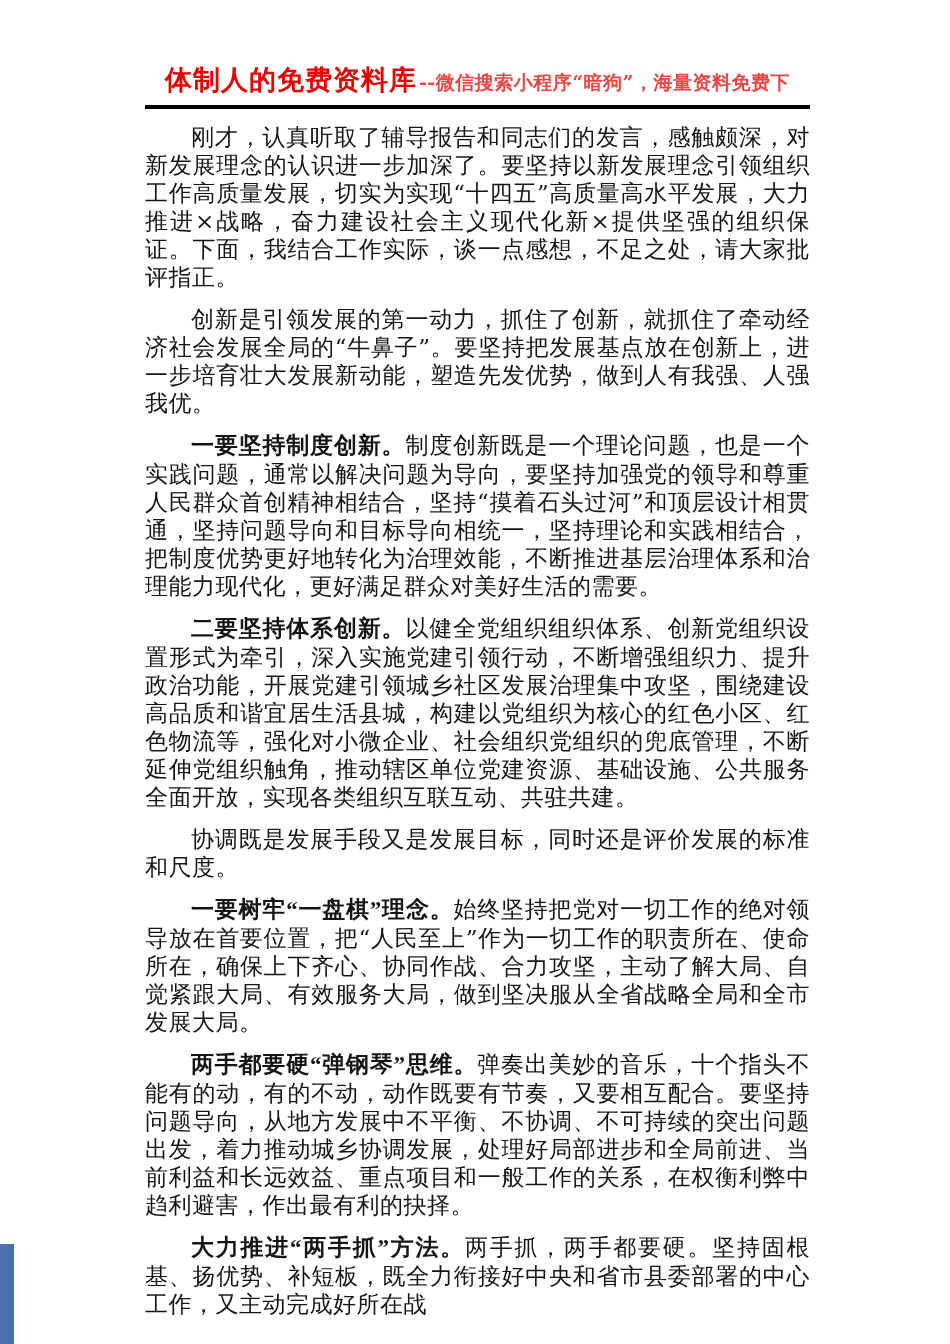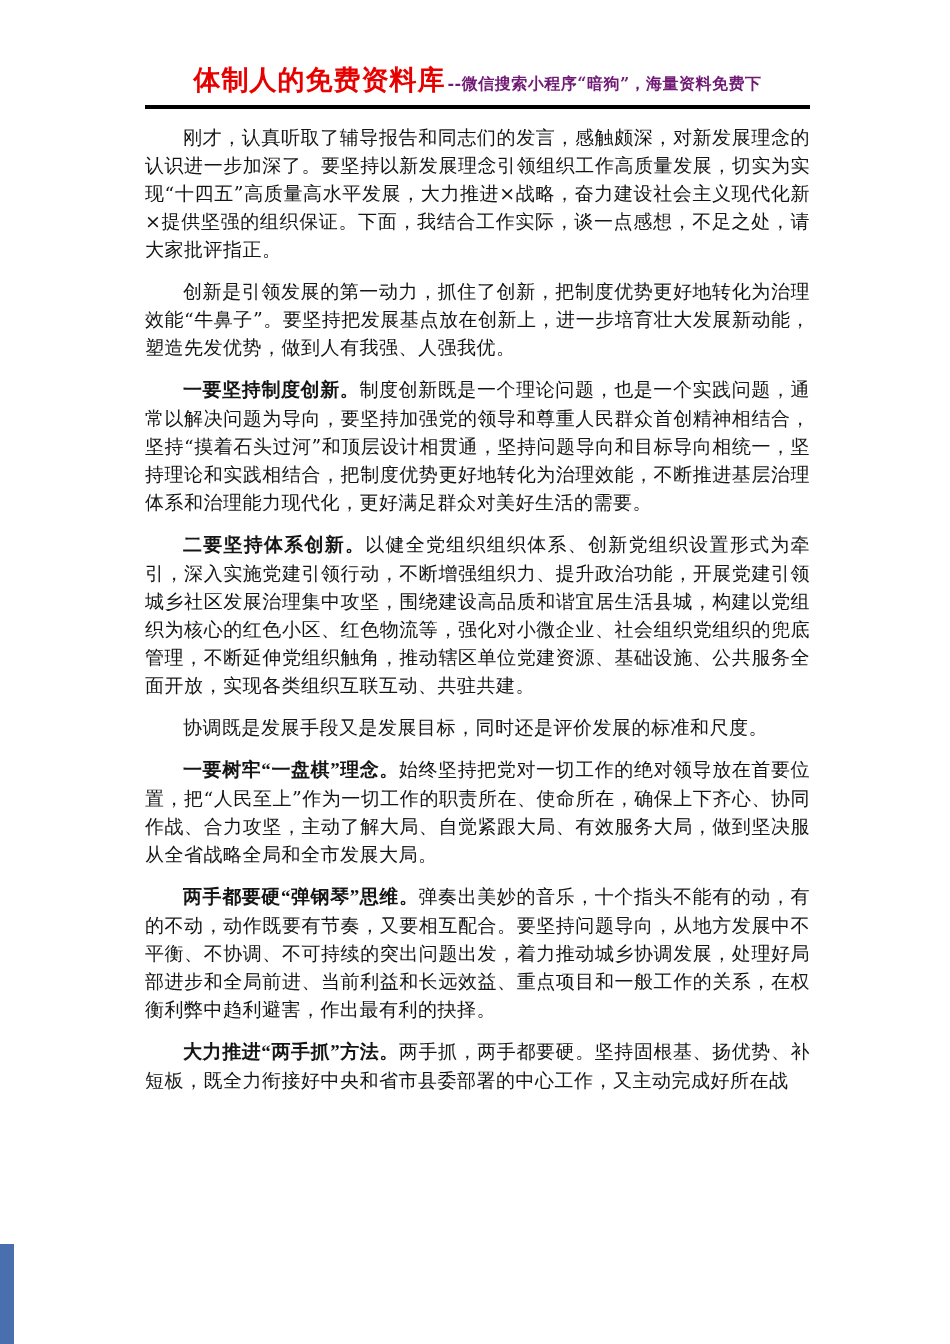--- a/index.html
+++ b/index.html
@@ -24,28 +24,28 @@
     border-bottom: 4px solid #000;
     padding-bottom: 7px;
     white-space: nowrap;
   }
   .brand {
     font-size: 27px;
     font-weight: bold;
     letter-spacing: 1px;
   }
   .tagline {
-    font-size: 16px;
+    font-size: 19px;
     font-weight: bold;
-    color: #701a75;
+    color: #ef4444;
     letter-spacing: 0.5px;
   }
   .doc-body {
     margin-top: 4px;
-    font-size: 19px;
+    font-size: 23px;
     line-height: 28px;
     text-align: justify;
     letter-spacing: 0.5px;
   }
   .doc-body p { text-indent: 2em; margin-top: 14px; }
   .doc-body p.heading {
     font-weight: bold;
     margin-top: 20px;
     margin-bottom: 4px;
   }
@@ -61,21 +61,21 @@
 </head>
 <body>
 
 <div class="page">
   <header class="doc-header" style="border-bottom-color: rgb(0, 0, 0);">
     <span class="brand" style="color: rgb(230, 0, 0);">体制人的免费资料库</span>
     <span class="tagline">--微信搜索小程序“暗狗”，海量资料免费下</span>
   </header>
   <main class="doc-body">
       <p>刚才，认真听取了辅导报告和同志们的发言，感触颇深，对新发展理念的认识进一步加深了。要坚持以新发展理念引领组织工作高质量发展，切实为实现“十四五”高质量高水平发展，大力推进×战略，奋力建设社会主义现代化新×提供坚强的组织保证。下面，我结合工作实际，谈一点感想，不足之处，请大家批评指正。</p>
-      <p>创新是引领发展的第一动力，抓住了创新，把制度优势更好地转化为治理效能“牛鼻子”。要坚持把发展基点放在创新上，进一步培育壮大发展新动能，塑造先发优势，做到人有我强、人强我优。</p>
+      <p>创新是引领发展的第一动力，抓住了创新，就抓住了牵动经济社会发展全局的“牛鼻子”。要坚持把发展基点放在创新上，进一步培育壮大发展新动能，塑造先发优势，做到人有我强、人强我优。</p>
       <p><b>一要坚持制度创新。</b>制度创新既是一个理论问题，也是一个实践问题，通常以解决问题为导向，要坚持加强党的领导和尊重人民群众首创精神相结合，坚持“摸着石头过河”和顶层设计相贯通，坚持问题导向和目标导向相统一，坚持理论和实践相结合，把制度优势更好地转化为治理效能，不断推进基层治理体系和治理能力现代化，更好满足群众对美好生活的需要。</p>
       <p><b>二要坚持体系创新。</b>以健全党组织组织体系、创新党组织设置形式为牵引，深入实施党建引领行动，不断增强组织力、提升政治功能，开展党建引领城乡社区发展治理集中攻坚，围绕建设高品质和谐宜居生活县城，构建以党组织为核心的红色小区、红色物流等，强化对小微企业、社会组织党组织的兜底管理，不断延伸党组织触角，推动辖区单位党建资源、基础设施、公共服务全面开放，实现各类组织互联互动、共驻共建。</p>
       <p>协调既是发展手段又是发展目标，同时还是评价发展的标准和尺度。</p>
       <p><b>一要树牢“一盘棋”理念。</b>始终坚持把党对一切工作的绝对领导放在首要位置，把“人民至上”作为一切工作的职责所在、使命所在，确保上下齐心、协同作战、合力攻坚，主动了解大局、自觉紧跟大局、有效服务大局，做到坚决服从全省战略全局和全市发展大局。</p>
       <p><b>两手都要硬“弹钢琴”思维。</b>弹奏出美妙的音乐，十个指头不能有的动，有的不动，动作既要有节奏，又要相互配合。要坚持问题导向，从地方发展中不平衡、不协调、不可持续的突出问题出发，着力推动城乡协调发展，处理好局部进步和全局前进、当前利益和长远效益、重点项目和一般工作的关系，在权衡利弊中趋利避害，作出最有利的抉择。</p>
       <p><b>大力推进“两手抓”方法。</b>两手抓，两手都要硬。坚持固根基、扬优势、补短板，既全力衔接好中央和省市县委部署的中心工作，又主动完成好所在战</p>
     </main>
 </div>
 
 <div class="blue-bar" style="background: rgb(74, 111, 174);"></div>

